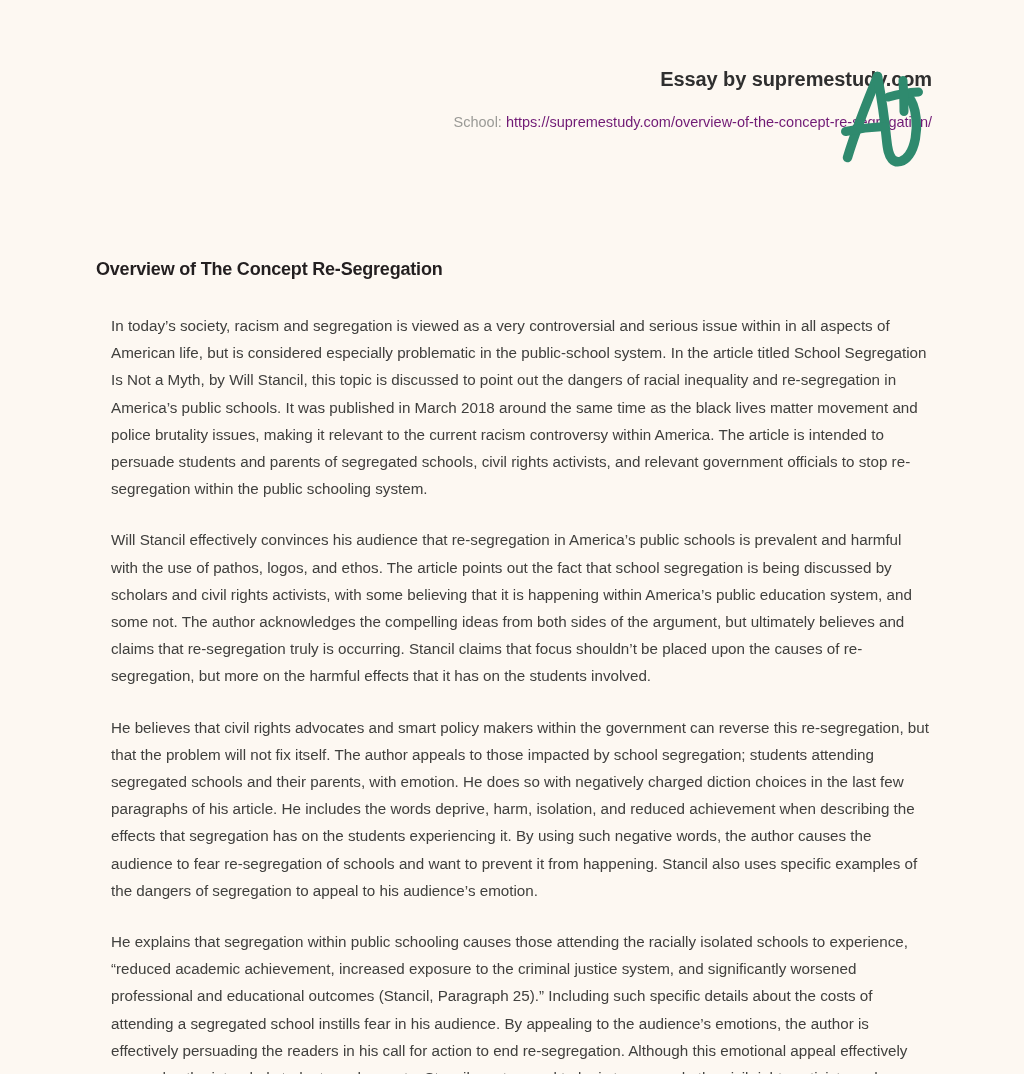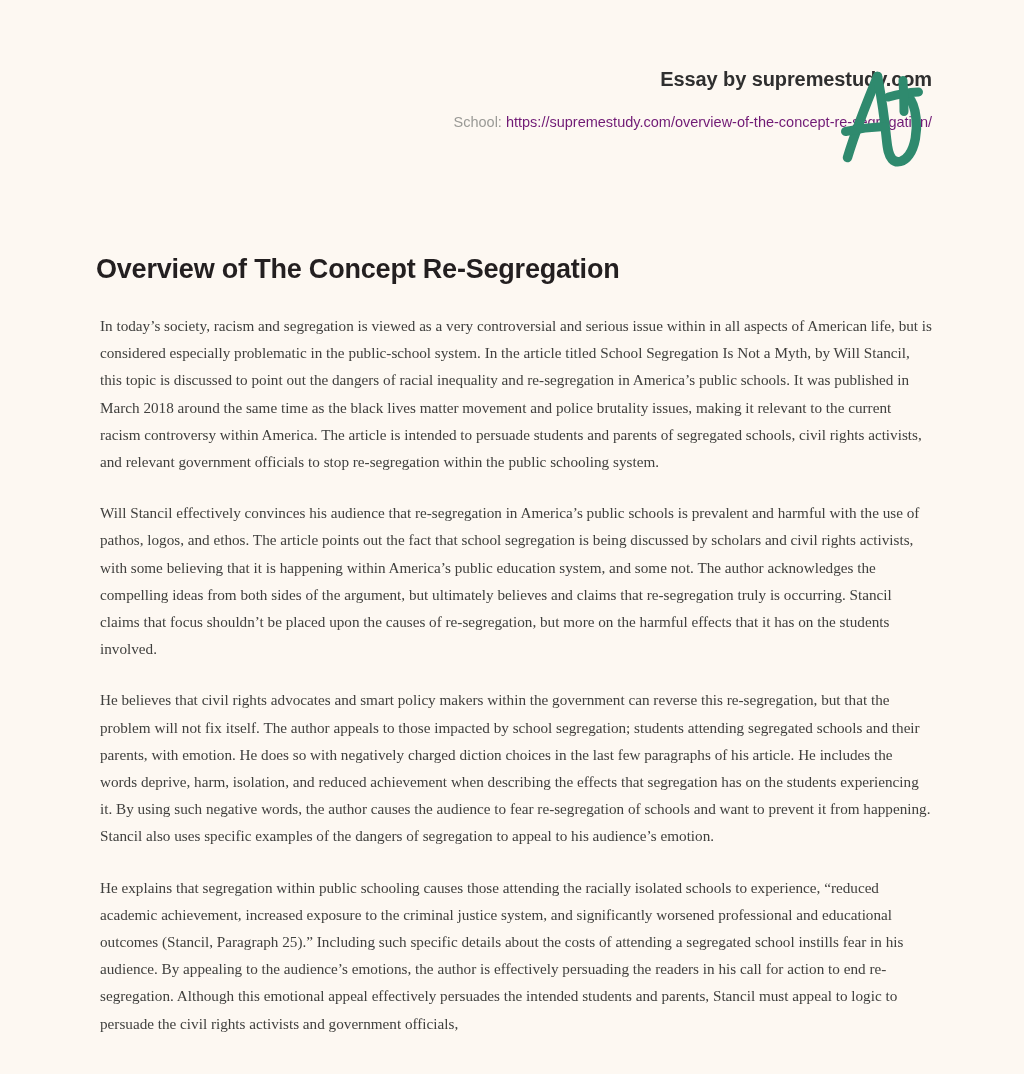--- a/index.html
+++ b/index.html
@@ -69,33 +69,32 @@
 
   
   .content {
     position: absolute;
     left: 96px;
     top: 252px;
     width: 836px;
   }
   .essay-title {
     margin: 0 0 26px 0;
-    font-size: 27px;
+    font-size: 18px;
     font-weight: bold;
     color: #231f20;
     line-height: 34px;
     letter-spacing: -0.2px;
   }
   .para {
-    margin: 0 0 24px 4px;
+    margin: 0 0 24px 15px;
     font-size: 15.2px;
     line-height: 27.2px;
     color: #40403e;
     text-align: left;
-    font-family: Liberation Serif, serif;
   }
   .para:last-child {
     margin-bottom: 0;
   }
 </style>
 </head>
 <body>
 
 <div class="page">
 

